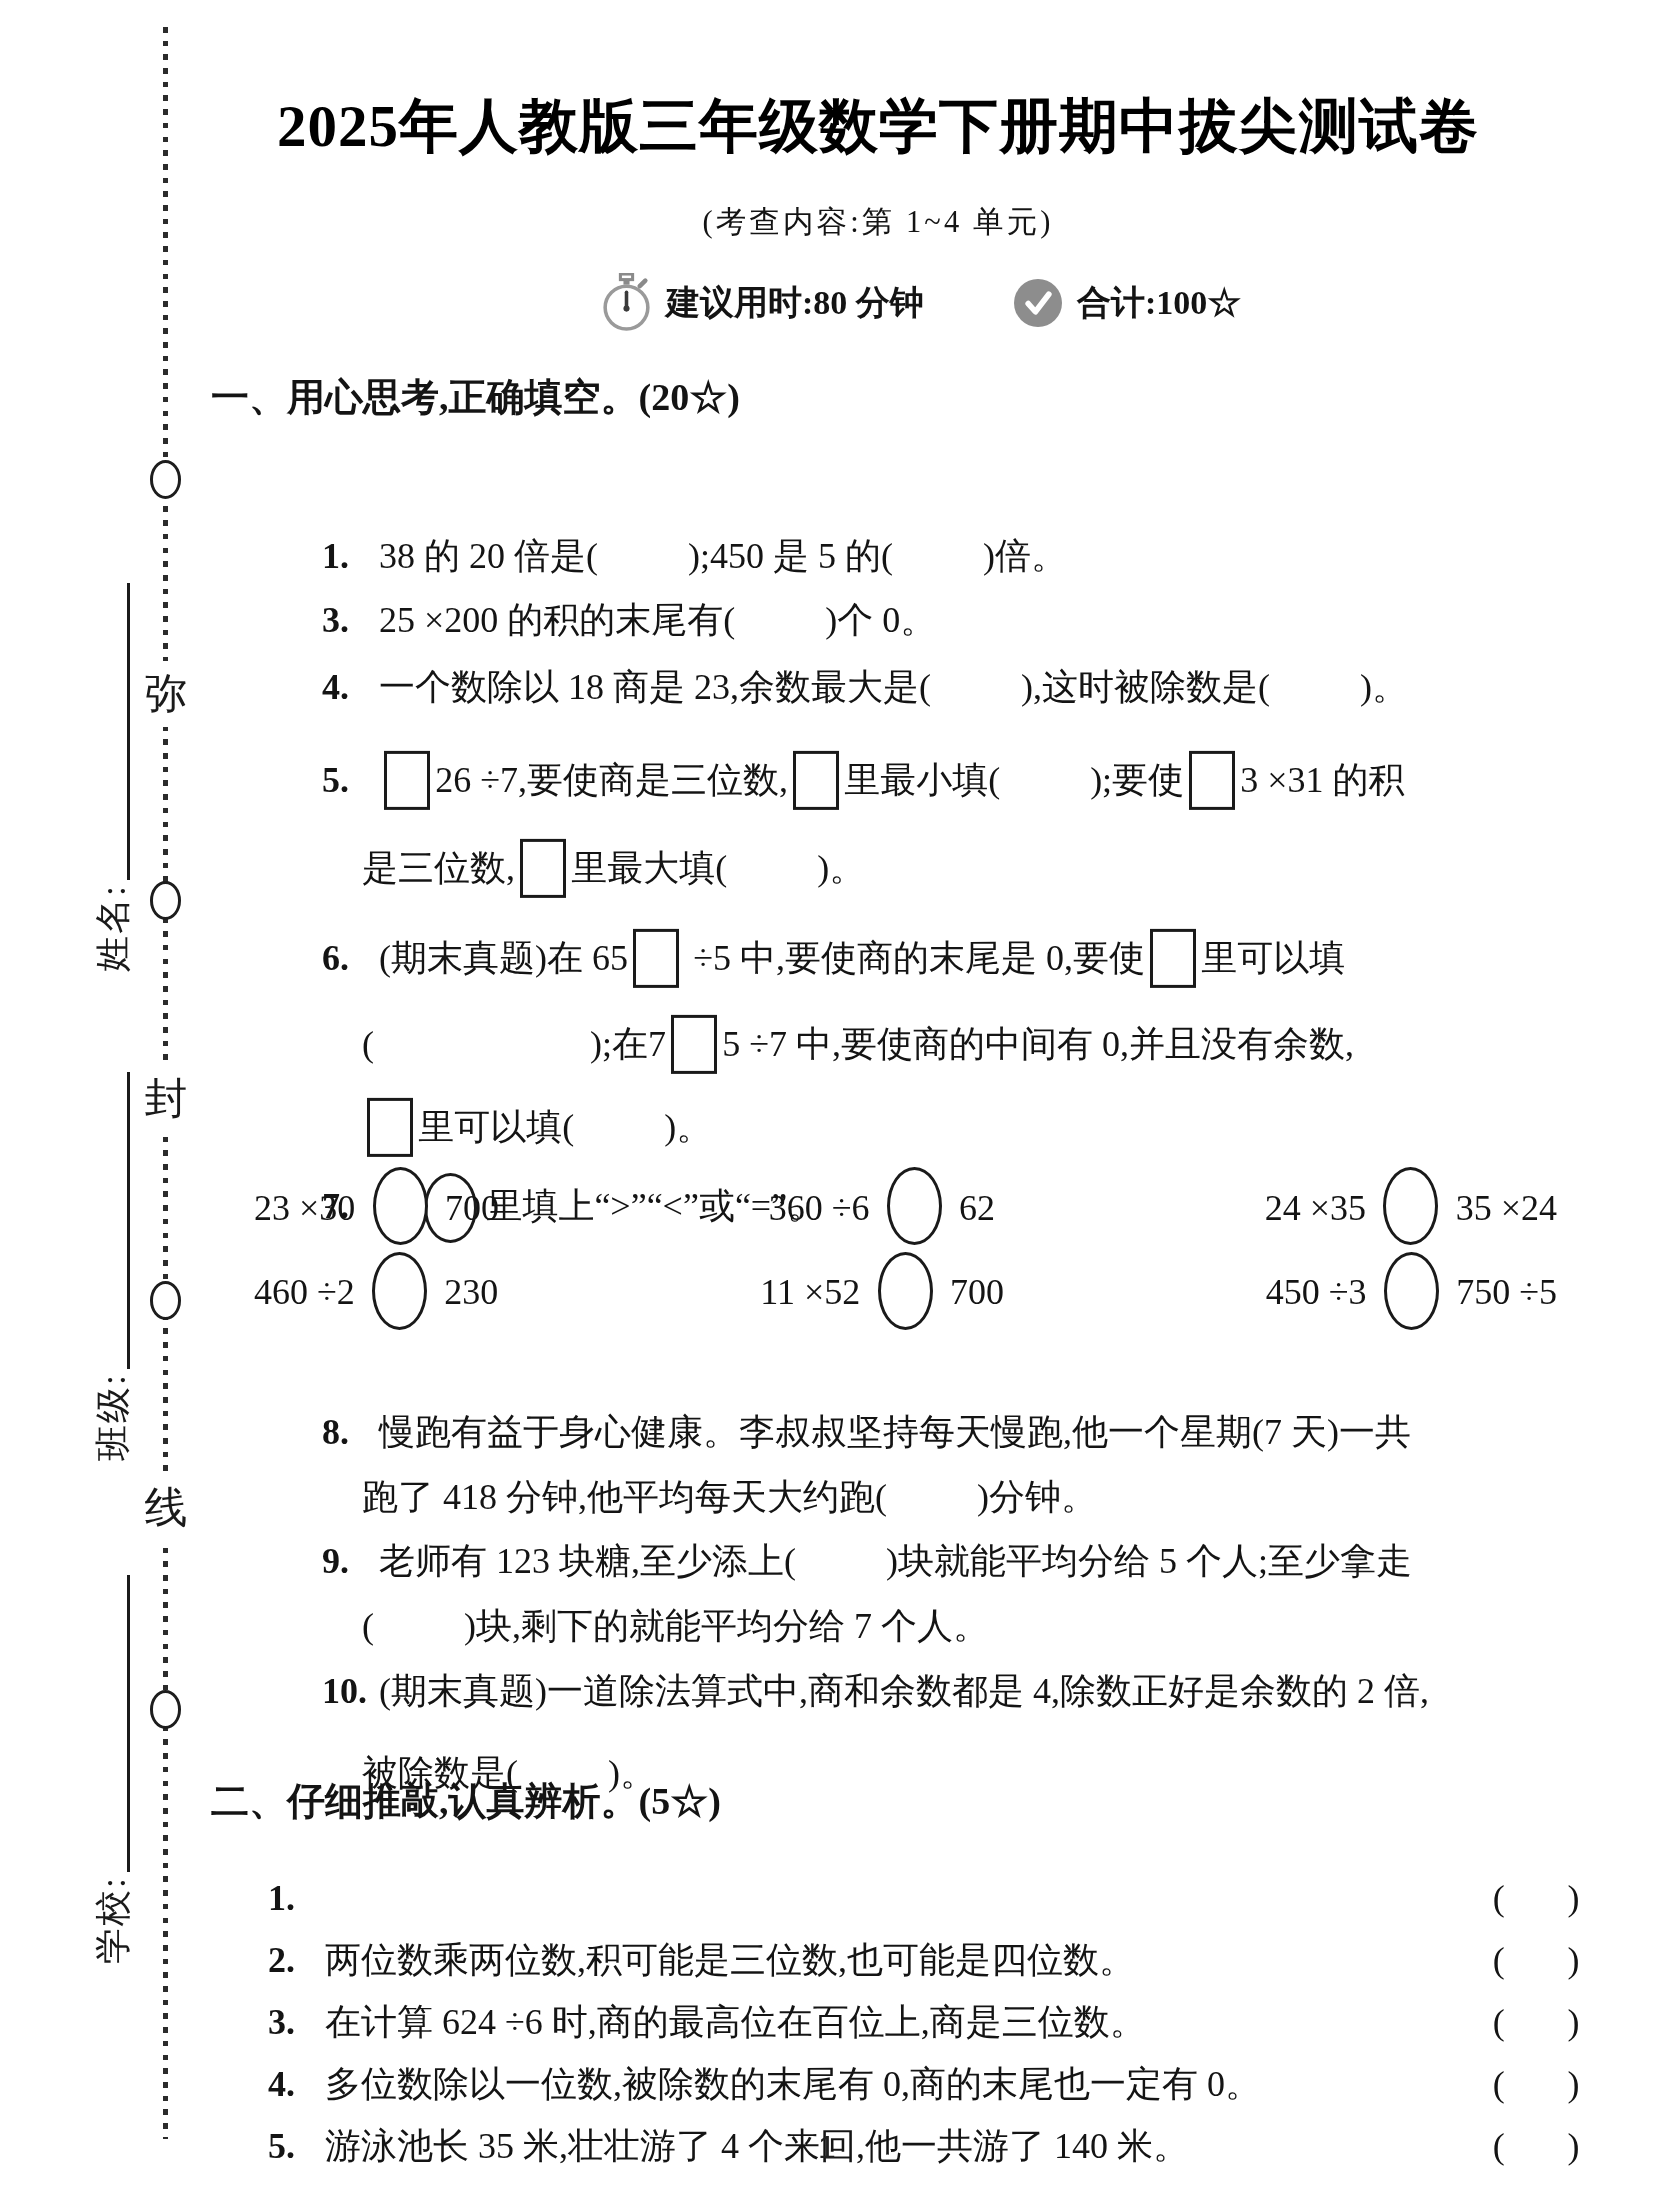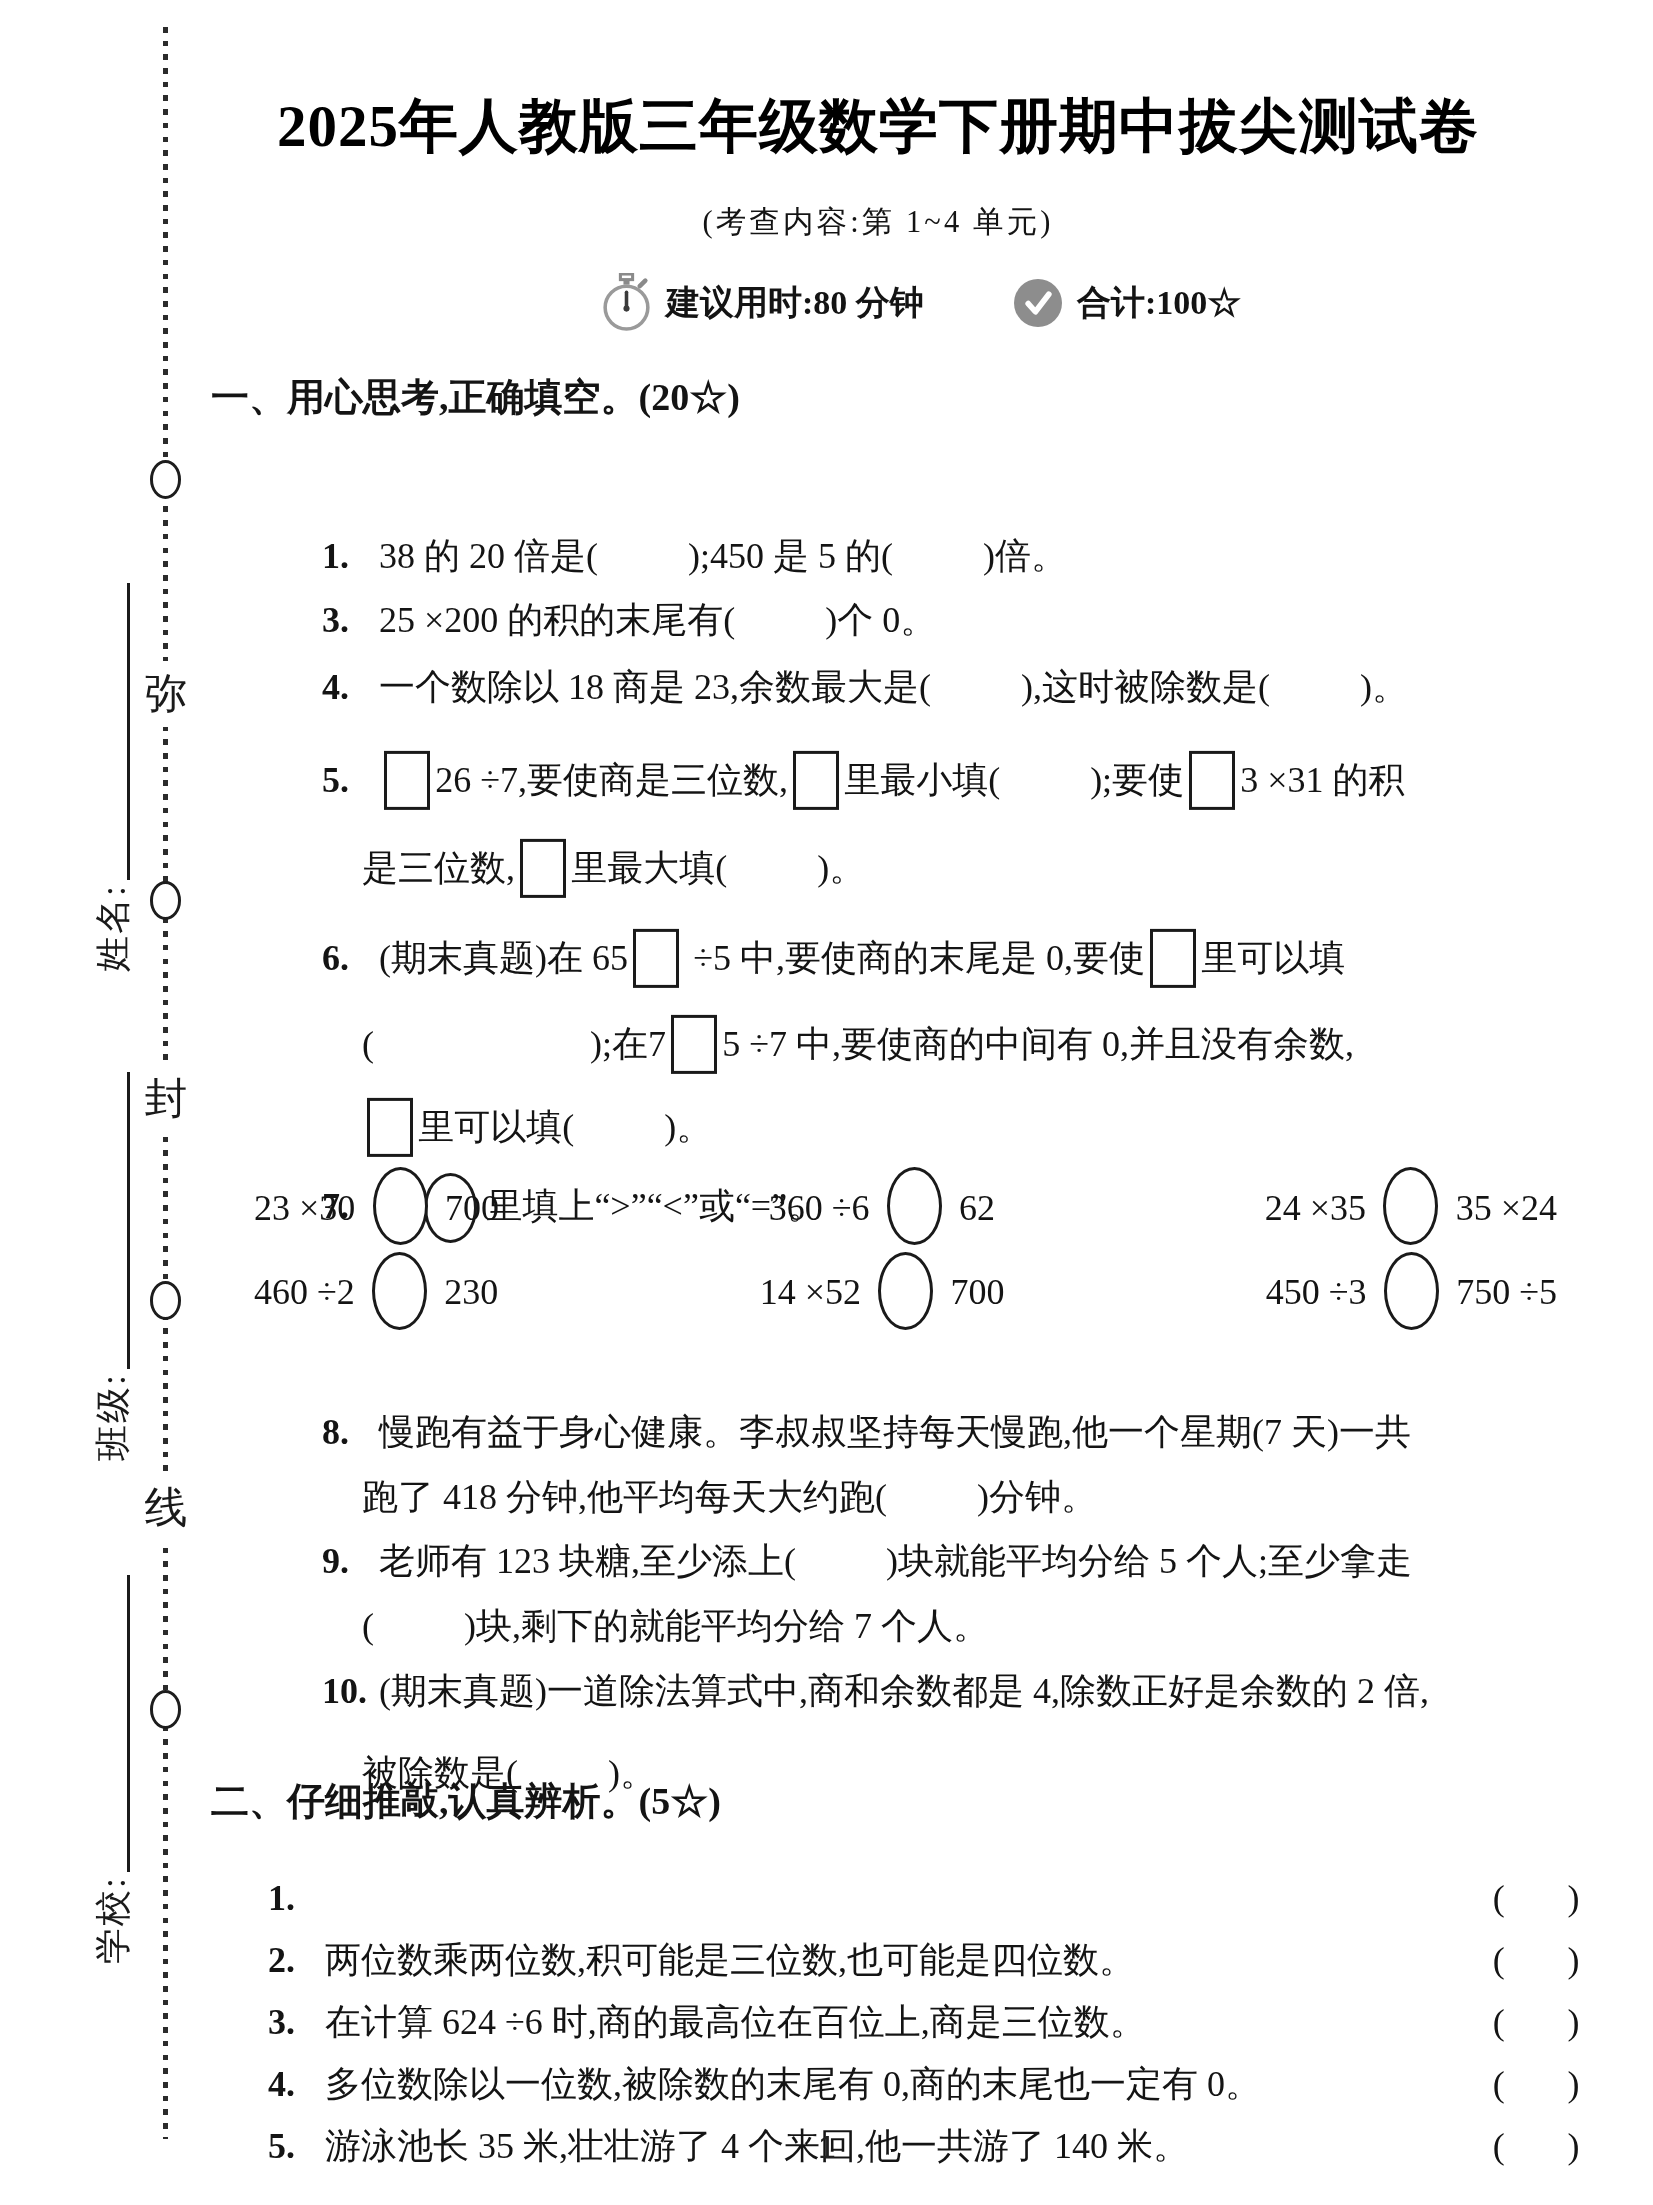--- a/index.html
+++ b/index.html
@@ -165,21 +165,21 @@
       <span class="segs"><span class="txt">(                        );在7</span><span class="box-g"></span><span class="txt">5 ÷7 中,要使商的中间有 0,并且没有余数,</span></span>
     </div>
     <div class="line cont h165">
       <span class="segs"><span class="box-g"></span><span class="txt">里可以填(          )。</span></span>
     </div>
 
     <div class="line h160">
       <span class="num">7.</span><span class="segs"><span class="txt">在</span><span class="circle-g sm"></span><span class="txt">里填上“&gt;”“&lt;”或“=”。</span></span>
     </div>
     <div class="line cmp h165"><span class="cell"><span class="txt">23 ×30</span><span class="circle-g"></span><span class="txt">700</span></span><span class="cell"><span class="txt">360 ÷6</span><span class="circle-g"></span><span class="txt">62</span></span><span class="cell"><span class="txt">24 ×35</span><span class="circle-g"></span><span class="txt">35 ×24</span></span></div>
-    <div class="line cmp h168"><span class="cell"><span class="txt">460 ÷2</span><span class="circle-g"></span><span class="txt">230</span></span><span class="cell"><span class="txt">14 ×52</span><span class="circle-g"></span><span class="txt">700</span></span><span class="cell"><span class="txt">450 ÷3</span><span class="circle-g"></span><span class="txt">750 ÷5</span></span></div>
+    <div class="line cmp h168"><span class="cell"><span class="txt">460 ÷2</span><span class="circle-g"></span><span class="txt">230</span></span><span class="cell"><span class="txt">11 ×52</span><span class="circle-g"></span><span class="txt">700</span></span><span class="cell"><span class="txt">450 ÷3</span><span class="circle-g"></span><span class="txt">750 ÷5</span></span></div>
 
     <div class="line h128">
       <span class="num">8.</span><span class="segs"><span class="txt">慢跑有益于身心健康。李叔叔坚持每天慢跑,他一个星期(7 天)一共</span></span>
     </div>
     <div class="line cont h128">
       <span class="segs"><span class="txt">跑了 418 分钟,他平均每天大约跑(          )分钟。</span></span>
     </div>
 
     <div class="line h125">
       <span class="num">9.</span><span class="segs"><span class="txt">老师有 123 块糖,至少添上(          )块就能平均分给 5 个人;至少拿走</span></span>

